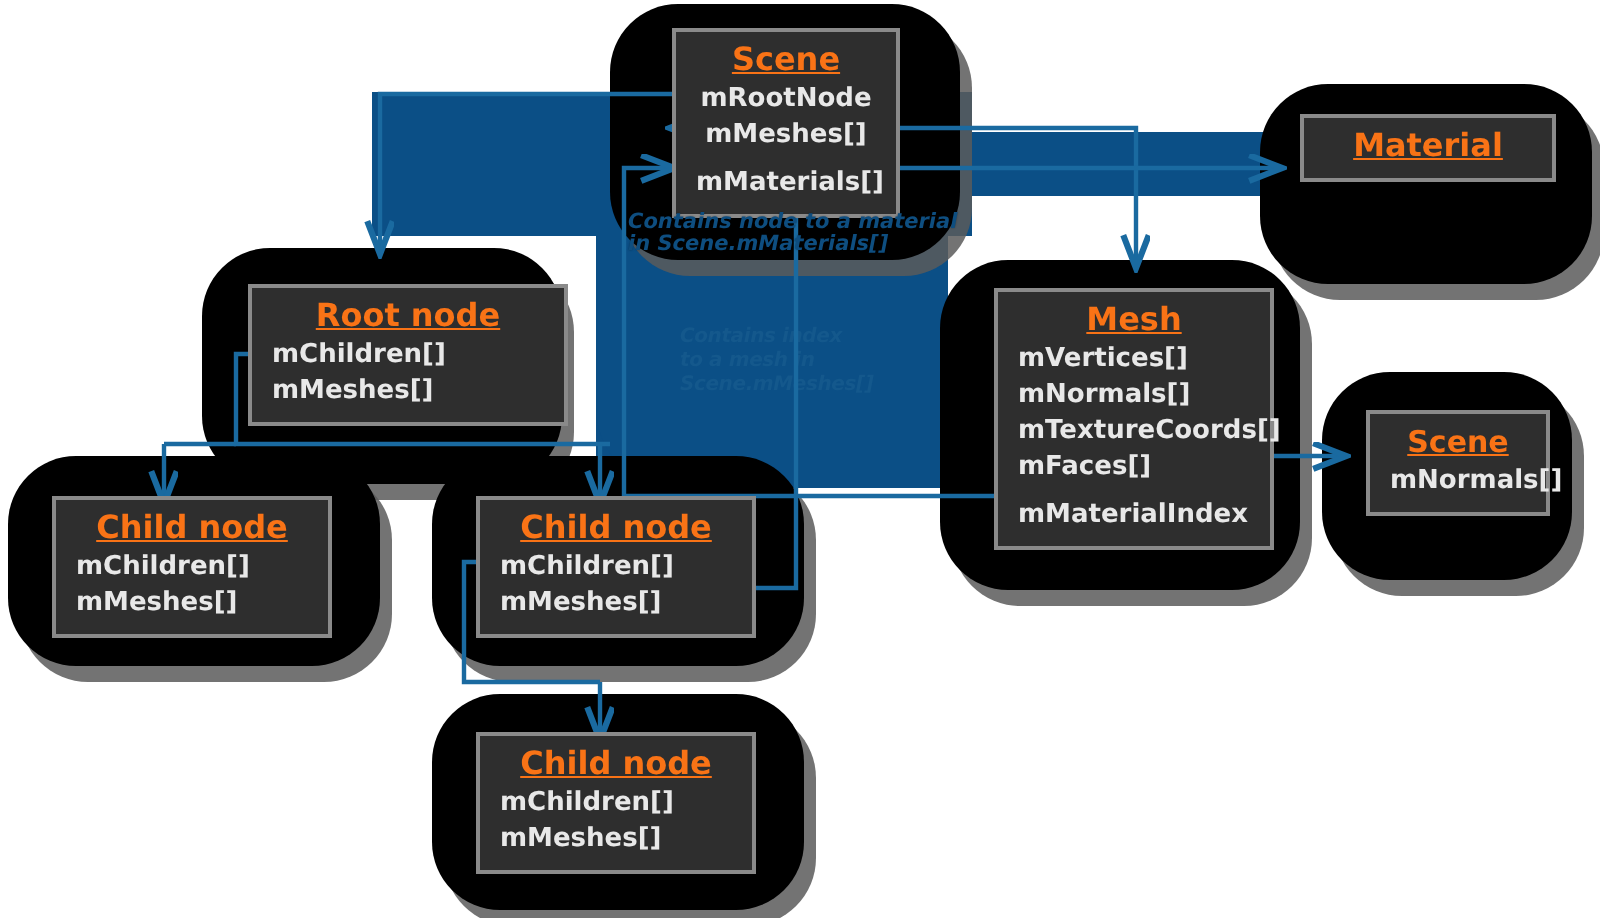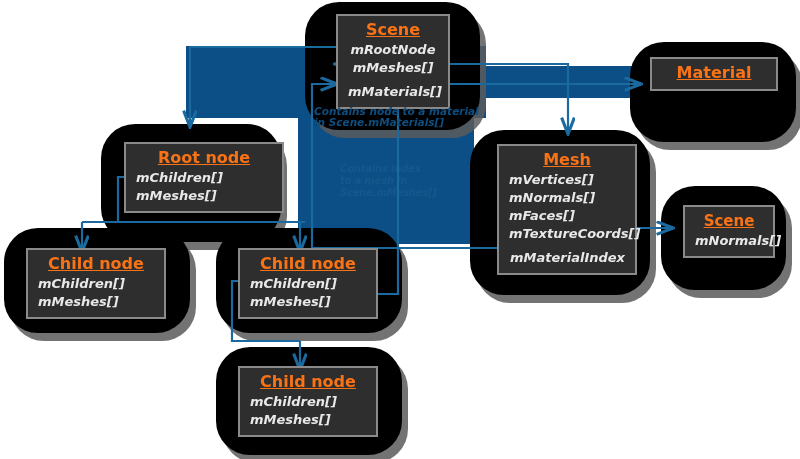--- a/index.html
+++ b/index.html
@@ -70,26 +70,25 @@
     white-space: nowrap;
   }
   .node .title.small { font-size: 15px; }
   .node .fields {
     margin-top: 1px;
   }
   .node .field {
     color: #e8e8e8;
     font-size: 13px;
     font-weight: bold;
-    font-style: italic;
     line-height: 18px;
     white-space: nowrap;
   }
   .node.center .field { text-align: center; }
-  .node .field.gap { margin-top: 6px; text-align: right; }
+  .node .field.gap { margin-top: 6px; }
 
   .note {
     position: absolute;
     color: #0e4e80;
     font-size: 10.5px;
     font-weight: bold;
     font-style: italic;
     line-height: 11px;
     white-space: pre-line;
     text-shadow: 0 0 1px rgba(0,0,0,0.35);
@@ -172,22 +171,22 @@
       <div class="field">mChildren[]</div>
       <div class="field">mMeshes[]</div>
     </div>
   </div>
 
   <div class="node" style="left:497px; top:144px; width:140px;">
     <div class="title">Mesh</div>
     <div class="fields">
       <div class="field">mVertices[]</div>
       <div class="field">mNormals[]</div>
+      <div class="field">mTextureCoords[]</div>
       <div class="field">mFaces[]</div>
-      <div class="field">mTextureCoords[]</div>
       <div class="field gap">mMaterialIndex</div>
     </div>
   </div>
 
   <div class="node center" style="left:683px; top:205px; width:92px;">
     <div class="title small">Scene</div>
     <div class="fields">
       <div class="field">mNormals[]</div>
     </div>
   </div>

